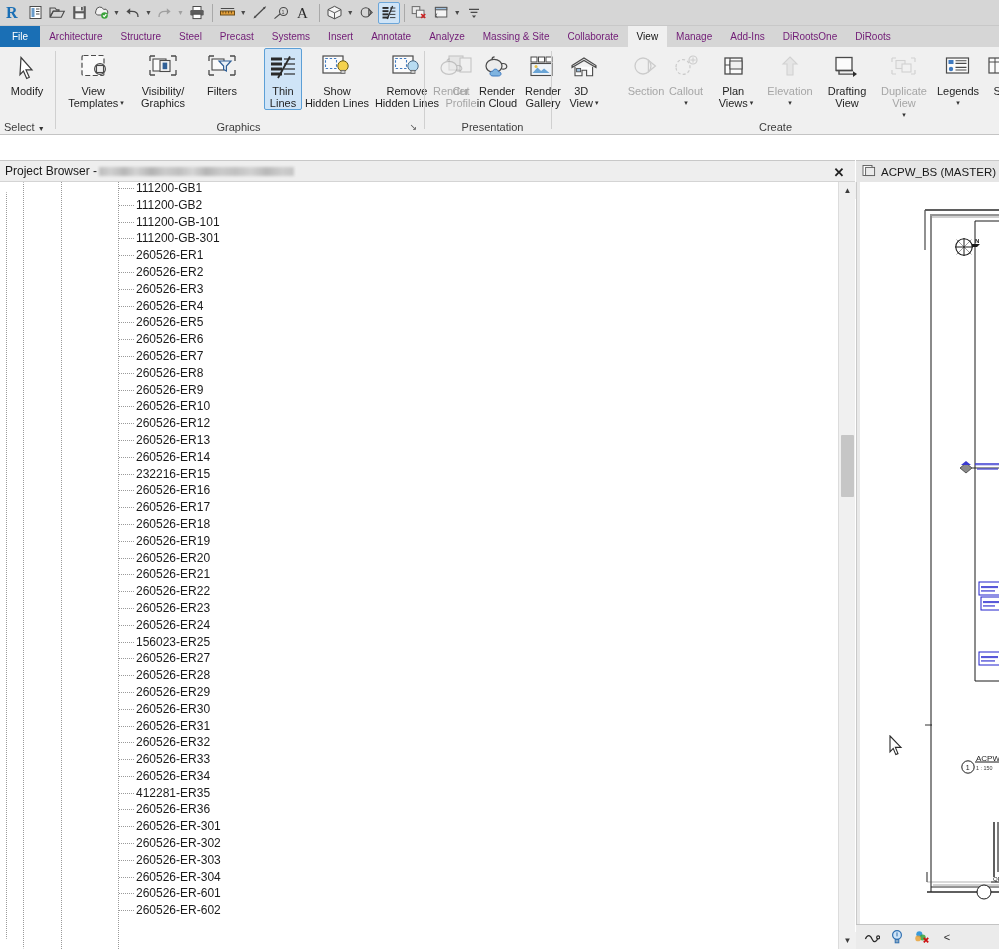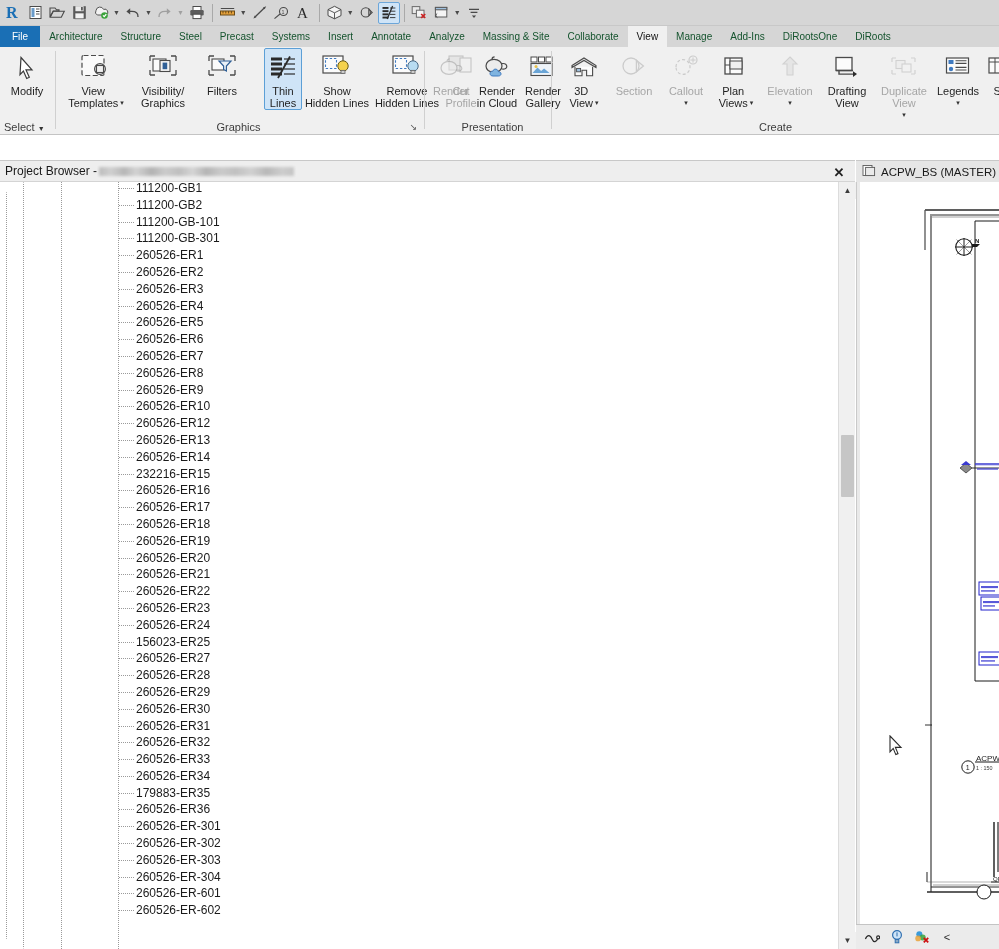--- a/index.html
+++ b/index.html
@@ -48,21 +48,21 @@
   }
 
   
   .tabbar {
     position: absolute; top: 26px; left: 0; width: 999px; height: 21px;
     background: #d6d6d6;
     display: flex; align-items: flex-end;
     font-size: 10px;
   }
   .tab {
-    padding: 3px 9px 4px 9px; color: #14532d; height: 21px;
+    padding: 3px 9px 4px 9px; color: #701a75; height: 21px;
     display: flex; align-items: center; white-space: nowrap;
   }
   .tab.file { background: #1a6fb5; color: #fff; padding: 3px 12px 4px 12px; }
   .tab.active { background: #f0f0f0; color: #111; }
 
   
   .ribbon {
     position: absolute; top: 47px; left: 0; width: 999px; height: 88px;
     background: #f0f0f0;
     border-bottom: 1px solid #c4c4c4;
@@ -509,21 +509,21 @@
               <rect x="8.6" y="14.4" width="4" height="3.4" fill="#9fc0de" stroke="#4a4a4a" stroke-width=".9"></rect>
             </svg>
         </span>
         <span class="lblrow">
             <span class="lbl">3D
 View</span>
             <span class="dropcaret">▾</span>
           </span>
       </div>
 
-      <div class="btn dis" style="left:56px; width:52px">
+      <div class="btn dis" style="left:68px; width:52px">
         <span class="ic">
           <svg width="30" height="28" viewBox="0 0 30 28">
               <circle cx="12" cy="12" r="8" fill="none" stroke="#9a9a9a" stroke-width="1.3"></circle>
               <path d="M17.4 6.2l7 5.8-7 5.8z" fill="none" stroke="#9a9a9a" stroke-width="1.3"></path>
             </svg>
         </span>
         <span class="lbl">Section</span>
       </div>
 
       <div class="btn dis" style="left:110px; width:48px">
@@ -658,21 +658,21 @@
         <div class="tnode"><span class="elbow"></span><span>260526-ER24</span></div>
         <div class="tnode"><span class="elbow"></span><span>156023-ER25</span></div>
         <div class="tnode"><span class="elbow"></span><span>260526-ER27</span></div>
         <div class="tnode"><span class="elbow"></span><span>260526-ER28</span></div>
         <div class="tnode"><span class="elbow"></span><span>260526-ER29</span></div>
         <div class="tnode"><span class="elbow"></span><span>260526-ER30</span></div>
         <div class="tnode"><span class="elbow"></span><span>260526-ER31</span></div>
         <div class="tnode"><span class="elbow"></span><span>260526-ER32</span></div>
         <div class="tnode"><span class="elbow"></span><span>260526-ER33</span></div>
         <div class="tnode"><span class="elbow"></span><span>260526-ER34</span></div>
-        <div class="tnode"><span class="elbow"></span><span>179883-ER35</span></div>
+        <div class="tnode"><span class="elbow"></span><span>412281-ER35</span></div>
         <div class="tnode"><span class="elbow"></span><span>260526-ER36</span></div>
         <div class="tnode"><span class="elbow"></span><span>260526-ER-301</span></div>
         <div class="tnode"><span class="elbow"></span><span>260526-ER-302</span></div>
         <div class="tnode"><span class="elbow"></span><span>260526-ER-303</span></div>
         <div class="tnode"><span class="elbow"></span><span>260526-ER-304</span></div>
         <div class="tnode"><span class="elbow"></span><span>260526-ER-601</span></div>
         <div class="tnode"><span class="elbow"></span><span>260526-ER-602</span></div>
       </div>
   </div>
 

